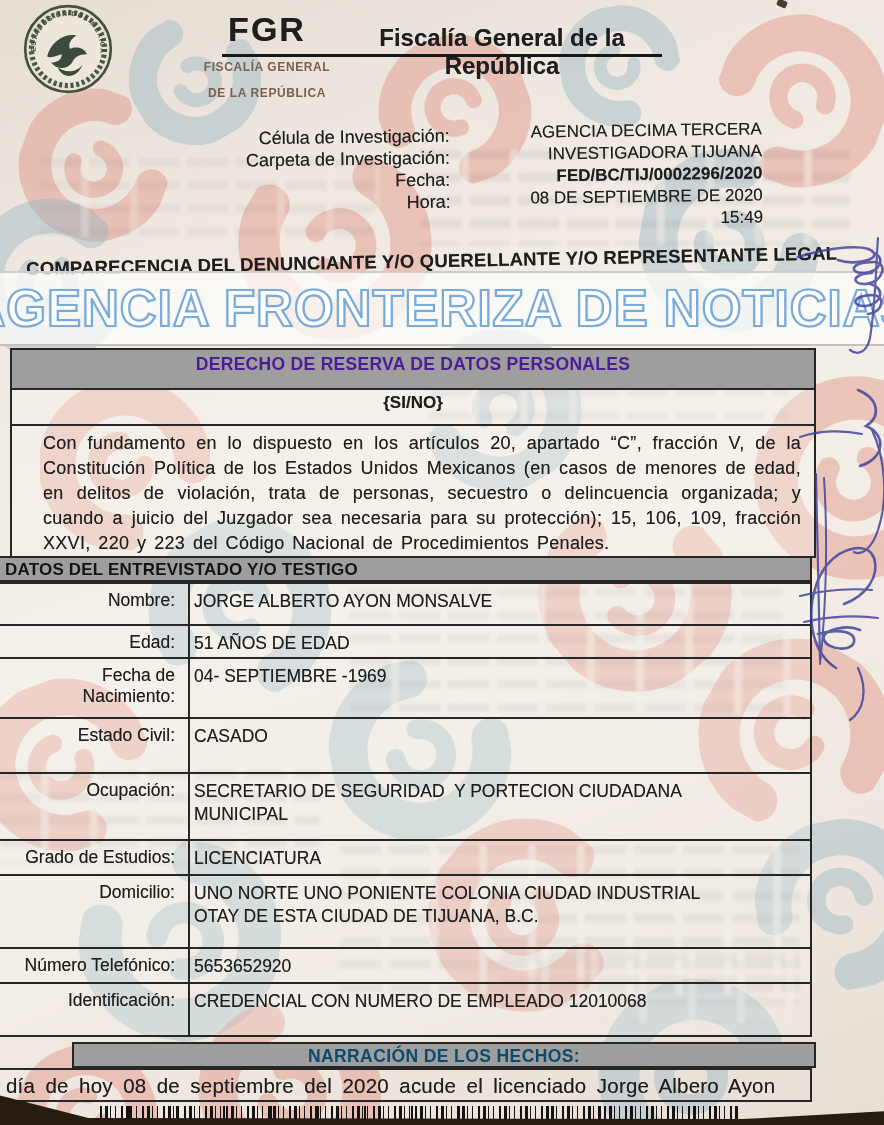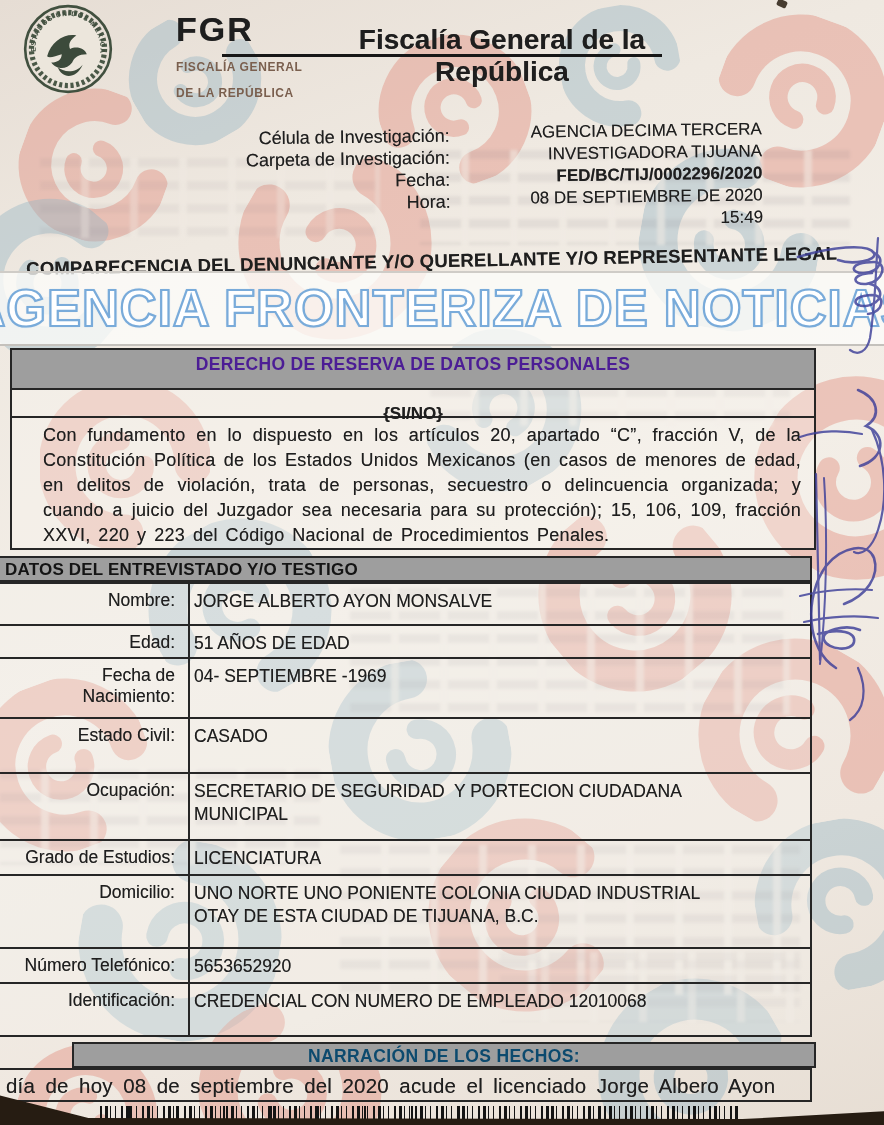--- a/index.html
+++ b/index.html
@@ -11,44 +11,44 @@
   .wm{position:absolute;inset:0;z-index:1;pointer-events:none;}
   .swirl{position:absolute;}
   
   .ghost{position:absolute;z-index:1;pointer-events:none;opacity:.55;filter:blur(1.6px);
     background-image:
       repeating-linear-gradient(90deg,transparent 0 41px,rgba(240,234,227,.95) 41px 49px),
       repeating-linear-gradient(180deg,rgba(122,114,122,.20) 0 9px,transparent 9px 23px);}
   
   .z2{position:absolute;z-index:2;}
   .seal{left:14px;top:2px;width:108px;height:94px;}
-  .fgr{left:176px;top:12px;width:150px;text-align:left;}
+  .fgr{left:192px;top:12px;width:150px;text-align:center;}
   .fgr-big{font-size:34px;font-weight:800;letter-spacing:2px;color:#3e3a34;line-height:34px;}
   .fgr-sub{font-size:12px;font-weight:700;letter-spacing:.6px;color:#7a5f4e;line-height:10px;margin-top:16px;}
-  .doc-title{left:330px;top:24px;width:344px;text-align:center;font-size:28px;font-weight:700;color:#181818;}
+  .doc-title{left:330px;top:24px;width:344px;text-align:center;font-size:24px;font-weight:700;color:#181818;}
   .title-rule{left:222px;top:54px;width:440px;height:3px;background:#171717;}
   .text-soft{text-shadow:0 0 .5px rgba(35,35,35,.55);color:#1e1e1e;}
   .case-labels{right:434px;top:126px;text-align:right;font-size:18px;line-height:22px;transform:rotate(-.8deg);}
   .case-values{right:122px;top:120px;text-align:right;font-size:17px;line-height:22px;transform:rotate(-.8deg);}
   .case-values .b{font-weight:700;}
   .comparecencia{left:26px;top:258px;width:820px;font-size:18.5px;font-weight:700;letter-spacing:.2px;
     transform:rotate(-1.1deg);transform-origin:left top;}
   
   .band{position:absolute;z-index:3;left:0;top:271px;width:884px;height:75px;
     background:rgba(253,252,250,.78);border-top:2px solid #cfccc7;border-bottom:2px solid #c4c1bc;
     display:flex;align-items:center;justify-content:center;}
   .band-text{font-size:51px;font-weight:700;letter-spacing:1px;color:#fff;white-space:nowrap;
     -webkit-text-stroke:2.2px #79abda;
     text-shadow:0 0 2px rgba(121,171,218,.9),0 0 1px rgba(121,171,218,.9);}
   
   .pbox{left:10px;top:348px;width:806px;border:2px solid #262626;background:rgba(248,246,242,.35);}
   .pbox-head{height:40px;background:#9e9e9e;border-bottom:2px solid #262626;
     text-align:center;font-size:17.5px;font-weight:700;letter-spacing:.3px;padding-top:4px;color:#4c1d95;}
-  .pbox-choice{height:28px;border-bottom:2px solid #262626;text-align:center;
-    font-size:17px;font-weight:700;padding-top:14px;}
+  .pbox-choice{height:36px;border-bottom:2px solid #262626;text-align:center;
+    font-size:17px;font-weight:700;padding-top:3px;}
   .pbox-body{padding:5px 13px 9px 13px;font-size:18px;line-height:25px;text-align:justify;
     letter-spacing:.3px;word-spacing:2.5px;height:130px;overflow:hidden;margin-left:18px;}
   
   .dbar{left:-14px;top:556px;width:826px;height:26px;background:#9e9e9e;border:2px solid #262626;
     font-size:17px;font-weight:700;letter-spacing:.2px;padding:2px 0 0 17px;color:#141414;}
   .tbl{left:-14px;top:582px;width:826px;border:2px solid #262626;background:rgba(248,246,242,.25);}
   .row{display:flex;border-bottom:2px solid #262626;}
   .row:last-child{border-bottom:none;}
   .cell-l{width:202px;border-right:2px solid #262626;text-align:right;padding:6px 13px 0 0;
     font-size:17.5px;line-height:21px;white-space:pre-line;}

